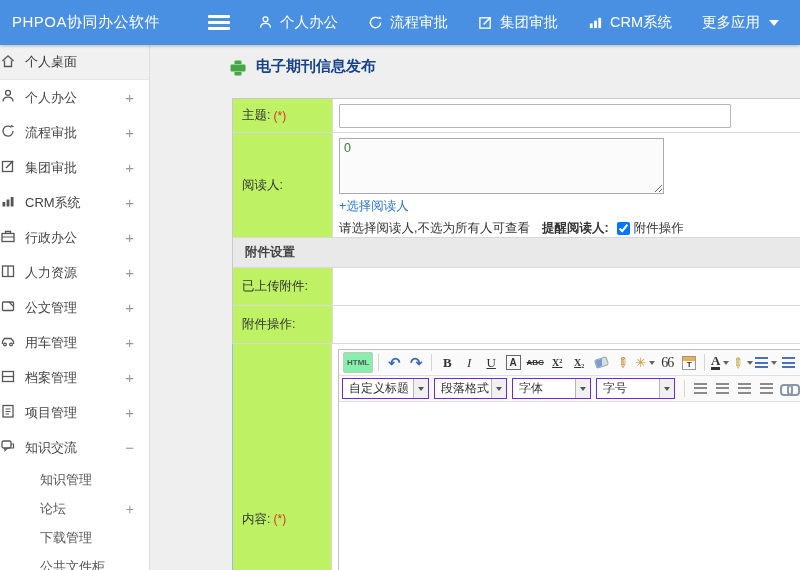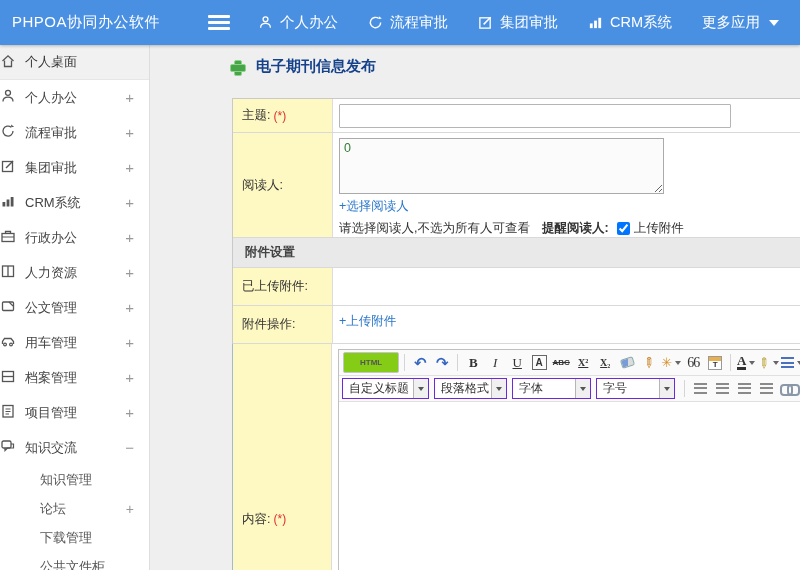--- a/index.html
+++ b/index.html
@@ -28,21 +28,21 @@
   .main { position:absolute; top:45px; left:150px; width:650px; height:525px; background:#efefef; }
   .page-title { position:absolute; left:80px; top:12px; display:flex; align-items:center; gap:12px; font-size:15px; font-weight:bold; color:#15428b; }
   .plus-ico { position:relative; width:14px; height:14px; }
   .plus-ico:before, .plus-ico:after { content:""; position:absolute; background:#46a546; border:1px solid #8fd08f; border-radius:2px; }
   .plus-ico:before { left:4px; top:0; width:6px; height:14px; }
   .plus-ico:after { left:0; top:4px; width:14px; height:6px; }
 
   
   .form-table { position:absolute; left:82px; top:53px; width:568px; background:#fff; border:1px solid #c9c9c9; border-right:none; }
   .frow { display:flex; border-bottom:1px solid #d9d9d9; background:#fff; }
-  .cell-label { flex:none; width:100px; background:#fef9c3; border-right:1px solid #dcdcdc; display:flex; align-items:center; padding-left:9px; font-size:12.5px; color:#333; gap:3px; }
+  .cell-label { flex:none; width:100px; background:#bef264; border-right:1px solid #dcdcdc; display:flex; align-items:center; padding-left:9px; font-size:12.5px; color:#333; gap:3px; }
   .cell-content { flex:1; padding:5px 6px; position:relative; }
   .req { color:#e03030; font-size:12px; }
   .r-subject { height:34px; }
   .subject-input { width:392px; height:24px; margin-top:0; border:1px solid #b5b5b5; border-radius:1px; font-size:13px; padding:0 4px; }
   .r-readers { height:105px; }
   .readers-ta { display:block; width:325px; height:56px; border:1px solid #aaa; background:#fbfbfb; font-size:12.5px; color:#2e7d32; padding:2px 4px; resize:both; font-family:"Liberation Sans","DejaVu Sans",sans-serif; }
   a.blue-link { color:#2a76c9; font-size:12.5px; text-decoration:none; display:inline-block; margin-top:4px; cursor:pointer; }
   .hint-line { margin-top:5px; font-size:12.5px; color:#333; display:flex; align-items:center; }
   .hint-line b { margin-left:12px; }
   .hint-line input { margin:0 4px 0 8px; width:13px; height:13px; }
@@ -50,21 +50,21 @@
   .r-uploaded { height:38px; }
   .r-action { height:38px; }
   .r-content { height:350px; border-bottom:none; }
   .r-content .cell-label { border-left:1px solid #9fb9d6; margin-left:-1px; }
 
   
   .editor { width:745px; height:340px; border:1px solid #c0c0c0; background:#fff; display:flex; flex-direction:column; }
   .tb { flex:none; display:flex; align-items:center; background:#fafafa; border-bottom:1px solid #e0e0e0; padding:2px 3px; white-space:nowrap; }
   .tb-btn { height:21px; min-width:20px; display:inline-flex; align-items:center; justify-content:center; margin:0 1px; border-radius:2px; font-size:13px; color:#333; cursor:pointer; }
   .tb-sep { width:1px; height:17px; background:#d5d5d5; margin:0 4px; }
-  .b-html { font-size:8px; font-weight:bold; color:#555; border:1px solid #c5c5c5; background:#84cc16; padding:2px 16px; }
+  .b-html { font-size:8px; font-weight:bold; color:#555; border:1px solid #c5c5c5; background:#86efac; padding:2px 3px; }
   .b-blue { color:#3465c0; font-size:15px; font-weight:bold; }
   .b-bold { font-weight:bold; font-family:"Liberation Serif",serif; }
   .b-italic { font-style:italic; font-family:"Liberation Serif",serif; }
   .b-under { text-decoration:underline; font-family:"Liberation Serif",serif; }
   .b-abox { width:15px; height:15px; border:1px solid #666; font-size:10px; font-weight:bold; display:flex; align-items:center; justify-content:center; }
   .b-strike { font-size:8px; font-weight:bold; text-decoration:line-through; }
   .b-supsub { font-size:10px; font-weight:bold; font-family:"Liberation Serif",serif;text-decoration:underline; }
   .eraser { width:13px; height:9px; border-radius:2px; background:linear-gradient(110deg,#7a9ad8 55%,#dcdcdc 55%); transform:rotate(-18deg); border:1px solid #8aa; }
   .brush { color:#c87f20; font-size:14px; transform:rotate(90deg); }
   .wand { color:#d89028; font-size:13px; }
@@ -278,42 +278,39 @@
       <div class="cell-label">
         <span>阅读人:</span>
       </div>
       <div class="cell-content">
         <textarea class="readers-ta" style="">0</textarea>
         <a class="blue-link">+选择阅读人</a>
         <div class="hint-line">
           <span>请选择阅读人,不选为所有人可查看</span>
           <b>提醒阅读人:</b>
           <input type="checkbox" checked="" style="">
-          <span>上传附件</span>
+          <span>附件操作</span>
         </div>
       </div>
     </div>
 
     <div class="section-bar">
       <span>附件设置</span>
     </div>
 
     <div class="frow r-uploaded">
       <div class="cell-label">
         <span>已上传附件:</span>
       </div>
       <div class="cell-content"></div>
     </div>
 
     <div class="frow r-action">
       <div class="cell-label">
         <span>附件操作:</span>
-      </div>
-      <div class="cell-content">
-        <a class="blue-link" style="margin-top:2px;">+上传附件</a>
       </div>
     </div>
 
     <div class="frow r-content">
       <div class="cell-label">
         <span>内容:</span>
         <span class="req">(*)</span>
       </div>
       <div class="cell-content">
         <div class="editor">

